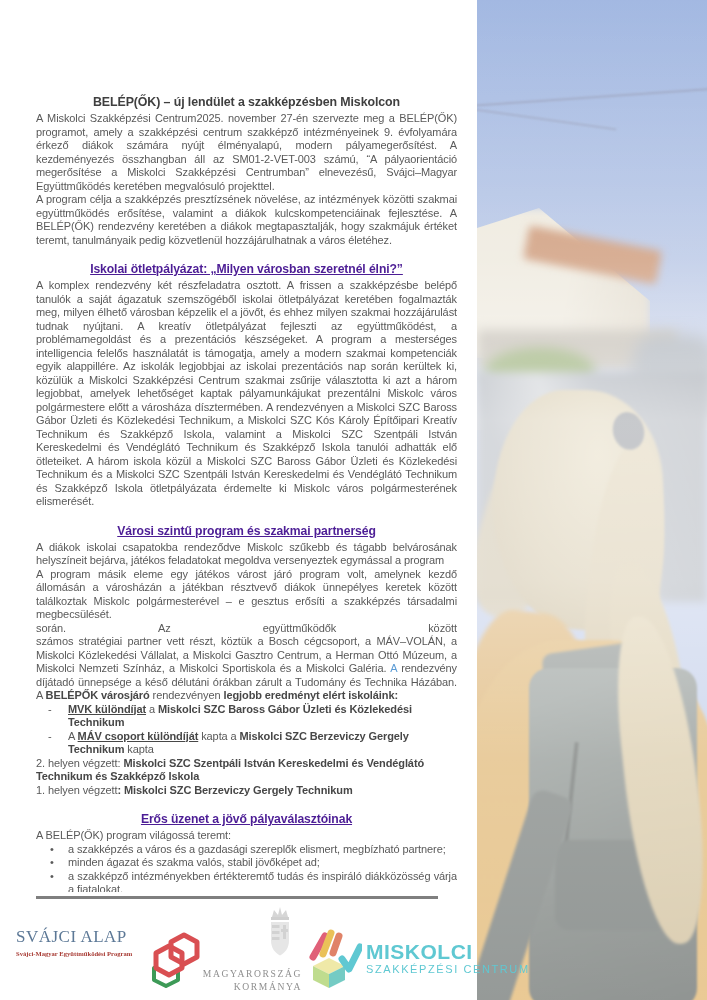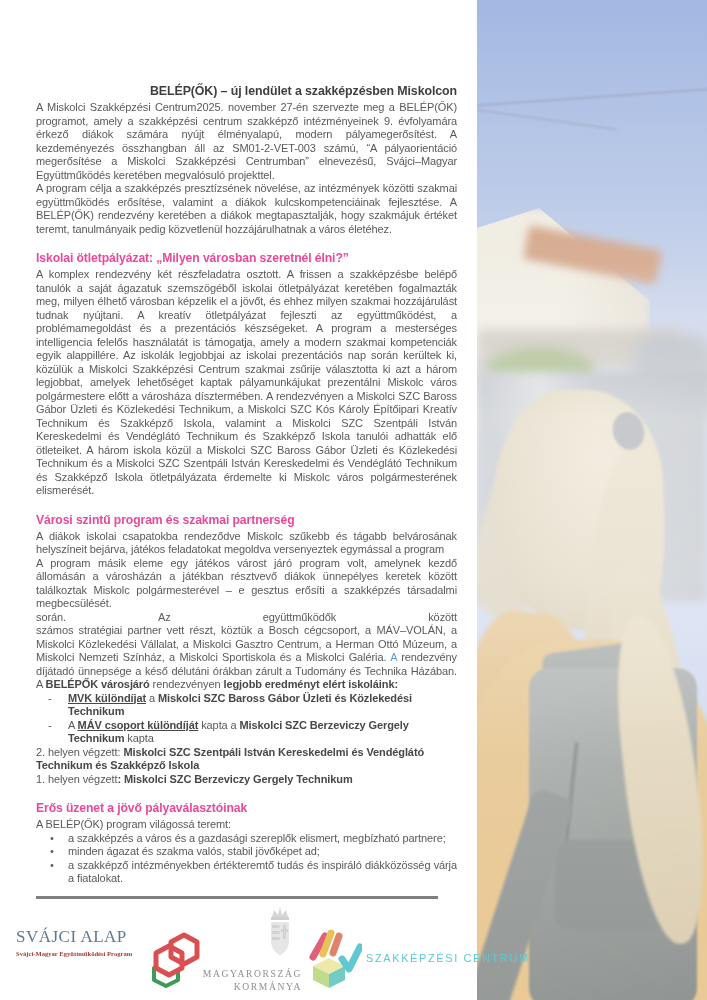--- a/index.html
+++ b/index.html
@@ -2,22 +2,22 @@
 <html><head>
 <meta charset="utf-8">
 <style>
   html,body{margin:0;padding:0;}
   body{width:707px;height:1000px;background:#ffffff;font-family:"Liberation Sans",sans-serif;}
   .doc{position:relative;width:707px;height:1000px;background:#fff;overflow:hidden;}
 
   
   .text-col{position:absolute;left:36px;top:80px;width:421px;max-height:812px;overflow:hidden;
             color:#595959;font-size:11px;line-height:13.5px;text-align:justify;letter-spacing:-0.1px;}
-  .h1{font-size:12.4px;font-weight:bold;color:#3f3f3f;text-align:right;margin:4px 0 2px 0;line-height:15px;}
-  .h2{font-size:12.2px;font-weight:bold;color:#ec4899;text-align:left;margin:15px 0 2px 0;line-height:15px;}
+  .h1{font-size:12.4px;font-weight:bold;color:#3f3f3f;text-align:center;margin:15px 0 2px 0;line-height:15px;}
+  .h2{font-size:12.2px;font-weight:bold;color:#4c1d95;text-align:center;margin:15px 0 2px 0;line-height:15px;text-decoration:underline;}
   p{margin:0;}
   .b{font-weight:bold;color:#474747;}
   .bu{font-weight:bold;text-decoration:underline;color:#474747;}
   .blue{color:#5b9bd5;}
   .spread{display:flex;justify-content:space-between;}
   .dashrow{display:flex;text-align:left;}
   .dashrow .dash{width:20px;padding-left:12px;flex:0 0 auto;}
   .dashrow .dashtext{flex:1;}
   .rank{text-align:left;}
   .bulletrow{display:flex;}
@@ -190,18 +190,19 @@
       <svg width="58" height="62" viewBox="0 0 58 62">
         <path d="M9 30 L21 9" stroke="#e06078" stroke-width="7" stroke-linecap="round" fill="none"></path>
         <path d="M19 27 L27 6" stroke="#eac158" stroke-width="7" stroke-linecap="round" fill="none"></path>
         <path d="M29 26 L35 9" stroke="#e08368" stroke-width="7" stroke-linecap="round" fill="none"></path>
         <polygon points="9,39 25,31 41,39 25,47" fill="#efe9a8"></polygon>
         <polygon points="9,39 25,47 25,61 9,53" fill="#bfdc8e"></polygon>
         <polygon points="41,39 25,47 25,61 41,53" fill="#74cbc4"></polygon>
         <path d="M38 32 L45 42 L56 20" stroke="#5fc8d2" stroke-width="7" fill="none" stroke-linecap="round" stroke-linejoin="round"></path>
       </svg>
       <div class="miskolci-text">
+        <div class="miskolci-name">MISKOLCI</div>
         <div class="miskolci-sub">SZAKKÉPZÉSI CENTRUM</div>
       </div>
     </div>
 
   </div>
 </div>
 
 </body></html>

